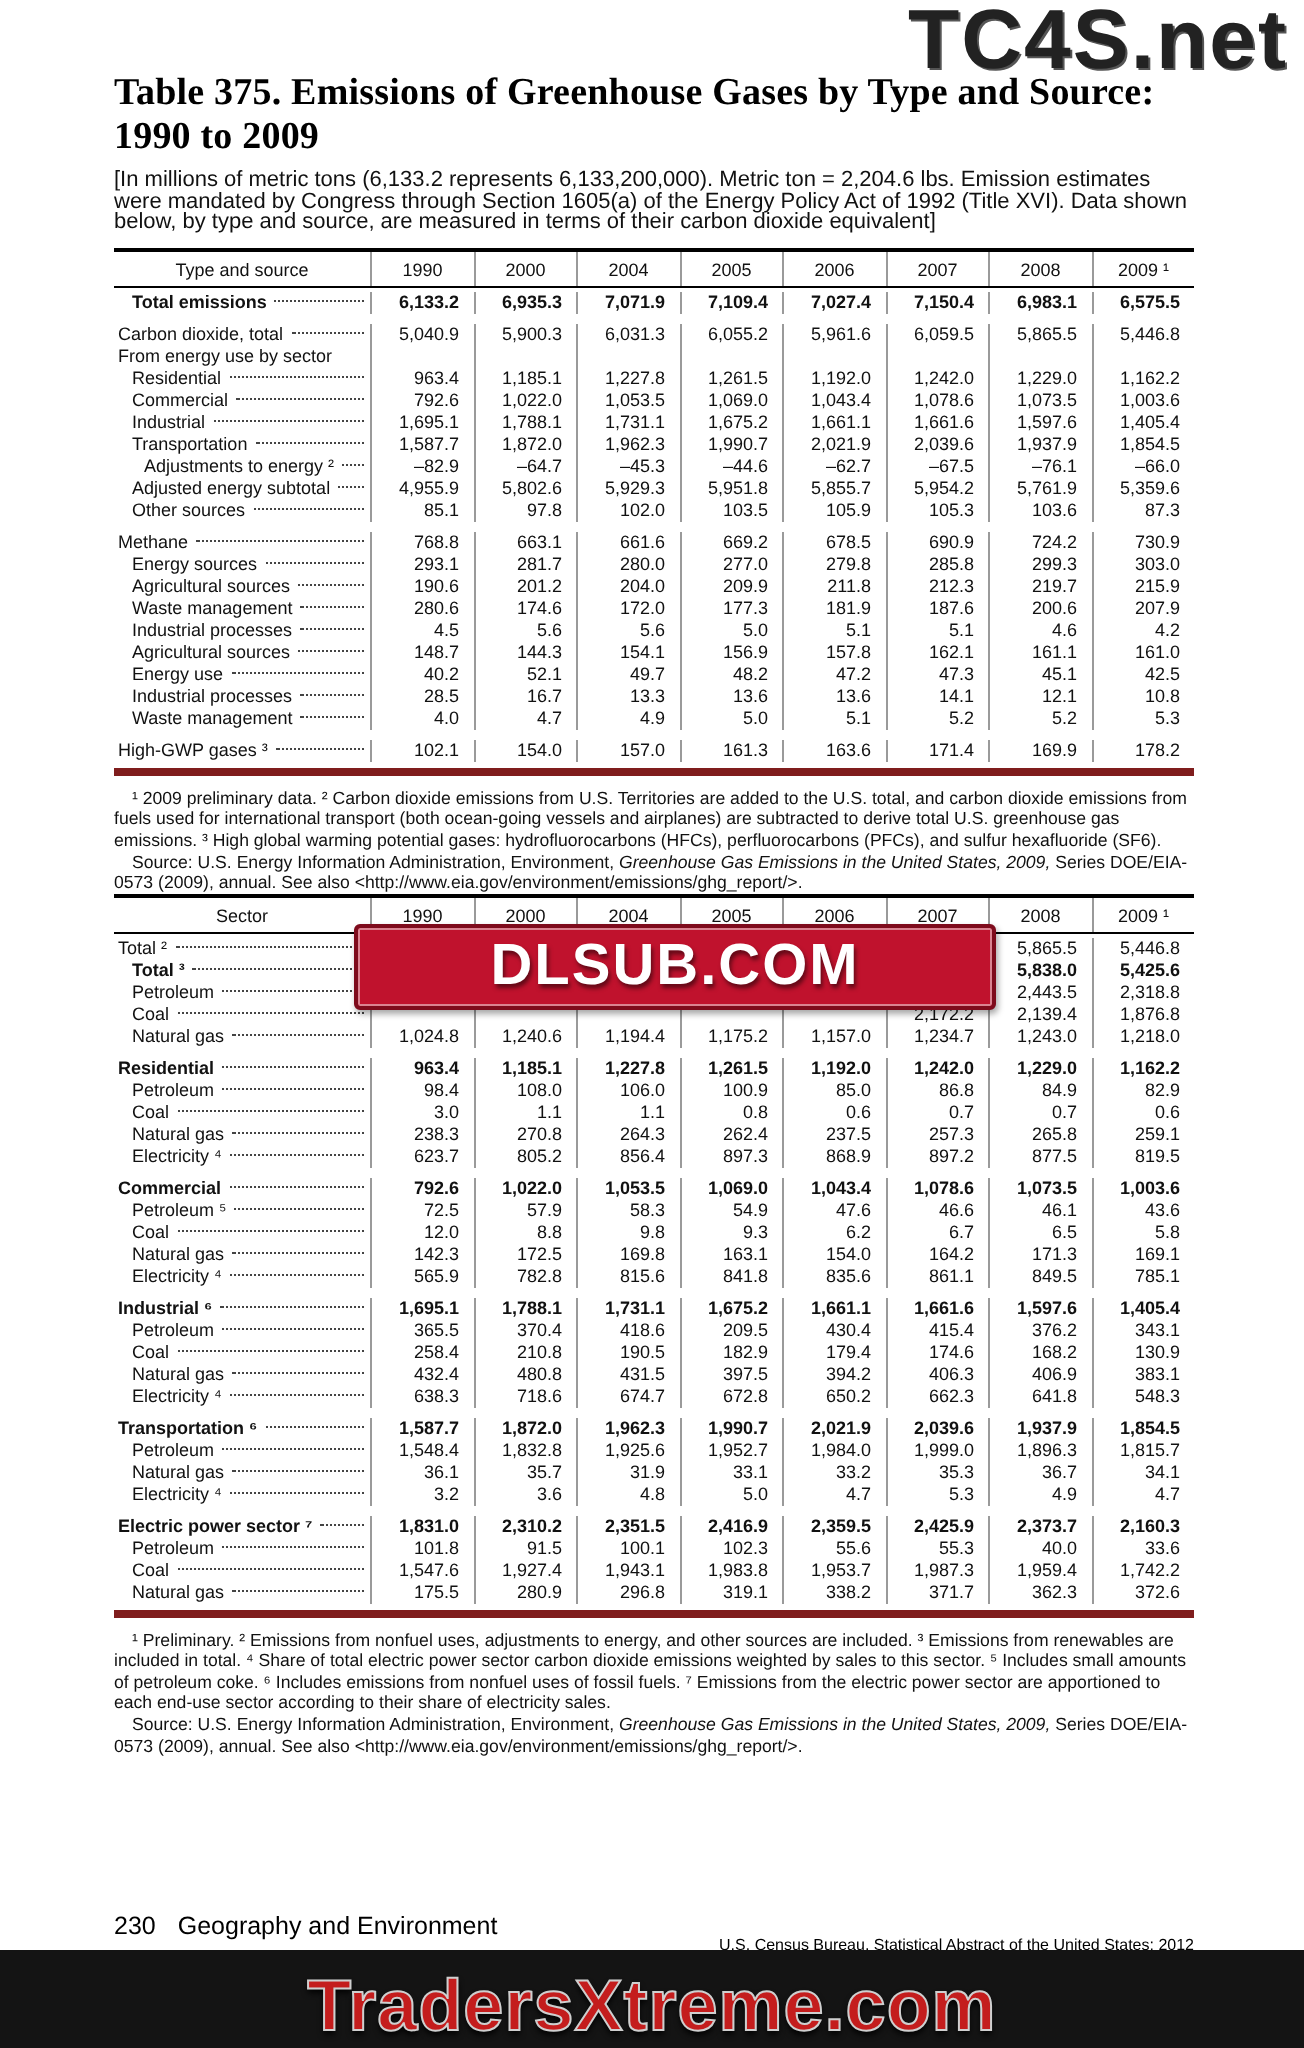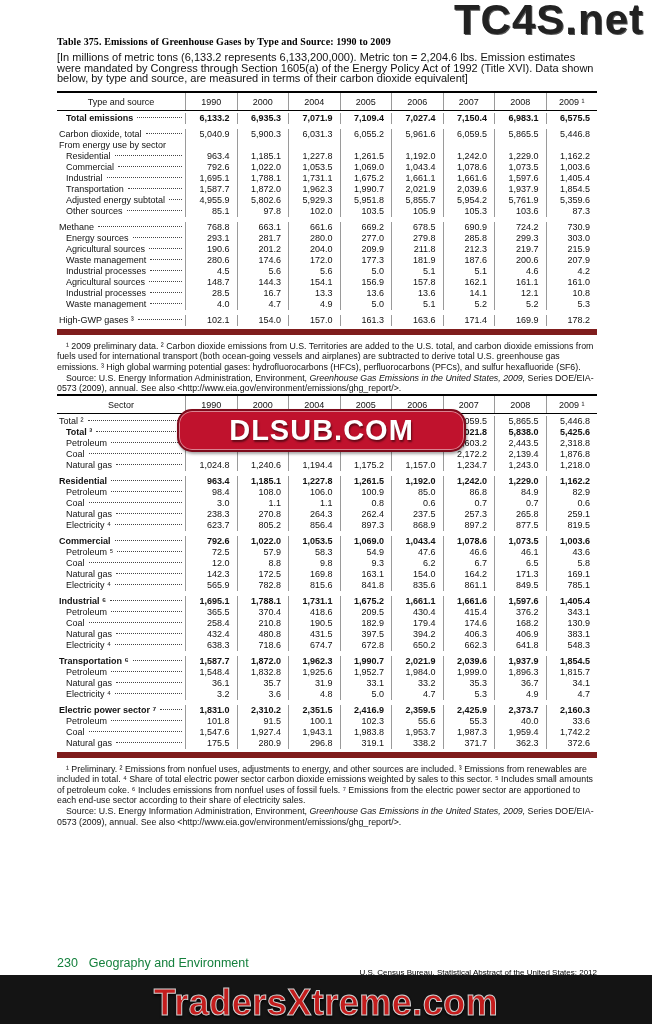--- a/index.html
+++ b/index.html
@@ -6,39 +6,39 @@
   html,body{background:#ffffff}
   body{width:652px;font-family:"Liberation Sans",sans-serif;color:#111}
   .page{position:relative;width:652px;height:1024px;background:#fff;overflow:hidden}
   .content{padding:36px 55px 0 57px}
 
   
   .wm-top{position:absolute;top:-4px;right:8px;z-index:7;
     font-family:"Liberation Sans",sans-serif;font-weight:900;font-size:42px;
     letter-spacing:1px;color:var(--top_text,#222);text-shadow:1px 1px 0 #555}
   .t376wrap{position:relative}
-  .wm-mid{position:absolute;left:120px;top:15px;width:289px;height:43px;z-index:5;
+  .wm-mid{position:absolute;left:120px;top:15px;width:321px;height:43px;z-index:5;
     background:var(--banner_bg,#c0122d);border:2px solid var(--banner_border,#7e0b1c);
-    border-radius:15px;display:flex;align-items:center;justify-content:center;
+    border-radius:3px;display:flex;align-items:center;justify-content:center;
     box-shadow:inset 0 0 0 1px #da8391,1px 2px 3px rgba(0,0,0,.35)}
   .wm-mid span{color:#fff;font-weight:900;font-size:29px;letter-spacing:1px;
     text-shadow:1px 2px 2px rgba(0,0,0,.5)}
   .wm-bottom{position:absolute;left:0;right:0;bottom:0;height:49px;z-index:6;
     background:var(--bottom_bg,#141414);display:flex;align-items:flex-end;justify-content:center}
   .wm-bottom span{font-weight:900;font-size:36px;color:var(--bottom_text,#c41d1d);
     letter-spacing:.5px;-webkit-text-stroke:1px #cfcfcf;text-shadow:0 2px 3px #000}
 
   
-  h2.tbl-title{font-family:"Liberation Serif",serif;font-size:10px;font-weight:700;
+  h2.tbl-title{font-family:"Liberation Serif",serif;font-size:19px;font-weight:700;
     margin:0 0 5px 0;letter-spacing:.1px;color:#000}
   .sect2 h2.tbl-title{margin-top:13px}
   p.note{font-size:11px;line-height:10.6px;margin-bottom:7px}
 
   
-  .tbl{border-top:2px solid #000;border-bottom:6px solid #7f1d1d;font-size:9px}
+  .tbl{border-top:2px solid #000;border-bottom:4px solid #7f1d1d;font-size:9px}
   .thead,.tr{display:grid;grid-template-columns:128px repeat(8,1fr)}
   .thead{border-bottom:1px solid #000}
   .th{text-align:center;padding:4px 2px 3px;font-size:9px}
   .th.num,.td.num{border-left:1px solid #9a9a9a}
   .tbody{padding:2px 0 3px}
   .tr{line-height:11px;min-height:11px}
   .tr.gap{margin-top:5px}
   .tr.bold{font-weight:700}
   .td.num{text-align:right;padding-right:7px}
   .td.stub{display:flex;align-items:center;overflow:hidden}
@@ -47,21 +47,21 @@
   .ind0{padding-left:2px}
   .ind1{padding-left:9px}
   .ind2{padding-left:15px}
 
   
   p.fn{font-size:8.8px;line-height:10.4px;margin-top:6px;text-indent:9px}
   p.src{margin-top:1px}
   p.src i{font-style:italic}
 
   
-  .footer-left{position:absolute;left:57px;bottom:54px;font-size:12.5px;color:#15803d}
+  .footer-left{position:absolute;left:57px;bottom:54px;font-size:12.5px;color:#000000}
   .footer-left .sectname{margin-left:11px}
   .census{position:absolute;right:55px;bottom:47px;font-size:8px;z-index:1;color:#000}
 </style>
 </head>
 <body>
 
 <div class="page">
 
   <div class="wm-top">TC4S.net</div>
 
@@ -174,20 +174,34 @@
               <div class="td num">1,587.7</div>
               <div class="td num">1,872.0</div>
               <div class="td num">1,962.3</div>
               <div class="td num">1,990.7</div>
               <div class="td num">2,021.9</div>
               <div class="td num">2,039.6</div>
               <div class="td num">1,937.9</div>
               <div class="td num">1,854.5</div>
             </div>
             <div class="tr">
+              <div class="td stub ind2">
+                <div class="lbl">Adjustments to energy ²</div>
+                <div class="dots"></div>
+              </div>
+              <div class="td num">–82.9</div>
+              <div class="td num">–64.7</div>
+              <div class="td num">–45.3</div>
+              <div class="td num">–44.6</div>
+              <div class="td num">–62.7</div>
+              <div class="td num">–67.5</div>
+              <div class="td num">–76.1</div>
+              <div class="td num">–66.0</div>
+            </div>
+            <div class="tr">
               <div class="td stub ind1">
                 <div class="lbl">Adjusted energy subtotal</div>
                 <div class="dots"></div>
               </div>
               <div class="td num">4,955.9</div>
               <div class="td num">5,802.6</div>
               <div class="td num">5,929.3</div>
               <div class="td num">5,951.8</div>
               <div class="td num">5,855.7</div>
               <div class="td num">5,954.2</div>
@@ -284,20 +298,34 @@
                 <div class="dots"></div>
               </div>
               <div class="td num">148.7</div>
               <div class="td num">144.3</div>
               <div class="td num">154.1</div>
               <div class="td num">156.9</div>
               <div class="td num">157.8</div>
               <div class="td num">162.1</div>
               <div class="td num">161.1</div>
               <div class="td num">161.0</div>
+            </div>
+            <div class="tr">
+              <div class="td stub ind1">
+                <div class="lbl">Energy use</div>
+                <div class="dots"></div>
+              </div>
+              <div class="td num">40.2</div>
+              <div class="td num">52.1</div>
+              <div class="td num">49.7</div>
+              <div class="td num">48.2</div>
+              <div class="td num">47.2</div>
+              <div class="td num">47.3</div>
+              <div class="td num">45.1</div>
+              <div class="td num">42.5</div>
             </div>
             <div class="tr">
               <div class="td stub ind1">
                 <div class="lbl">Industrial processes</div>
                 <div class="dots"></div>
               </div>
               <div class="td num">28.5</div>
               <div class="td num">16.7</div>
               <div class="td num">13.3</div>
               <div class="td num">13.6</div>

